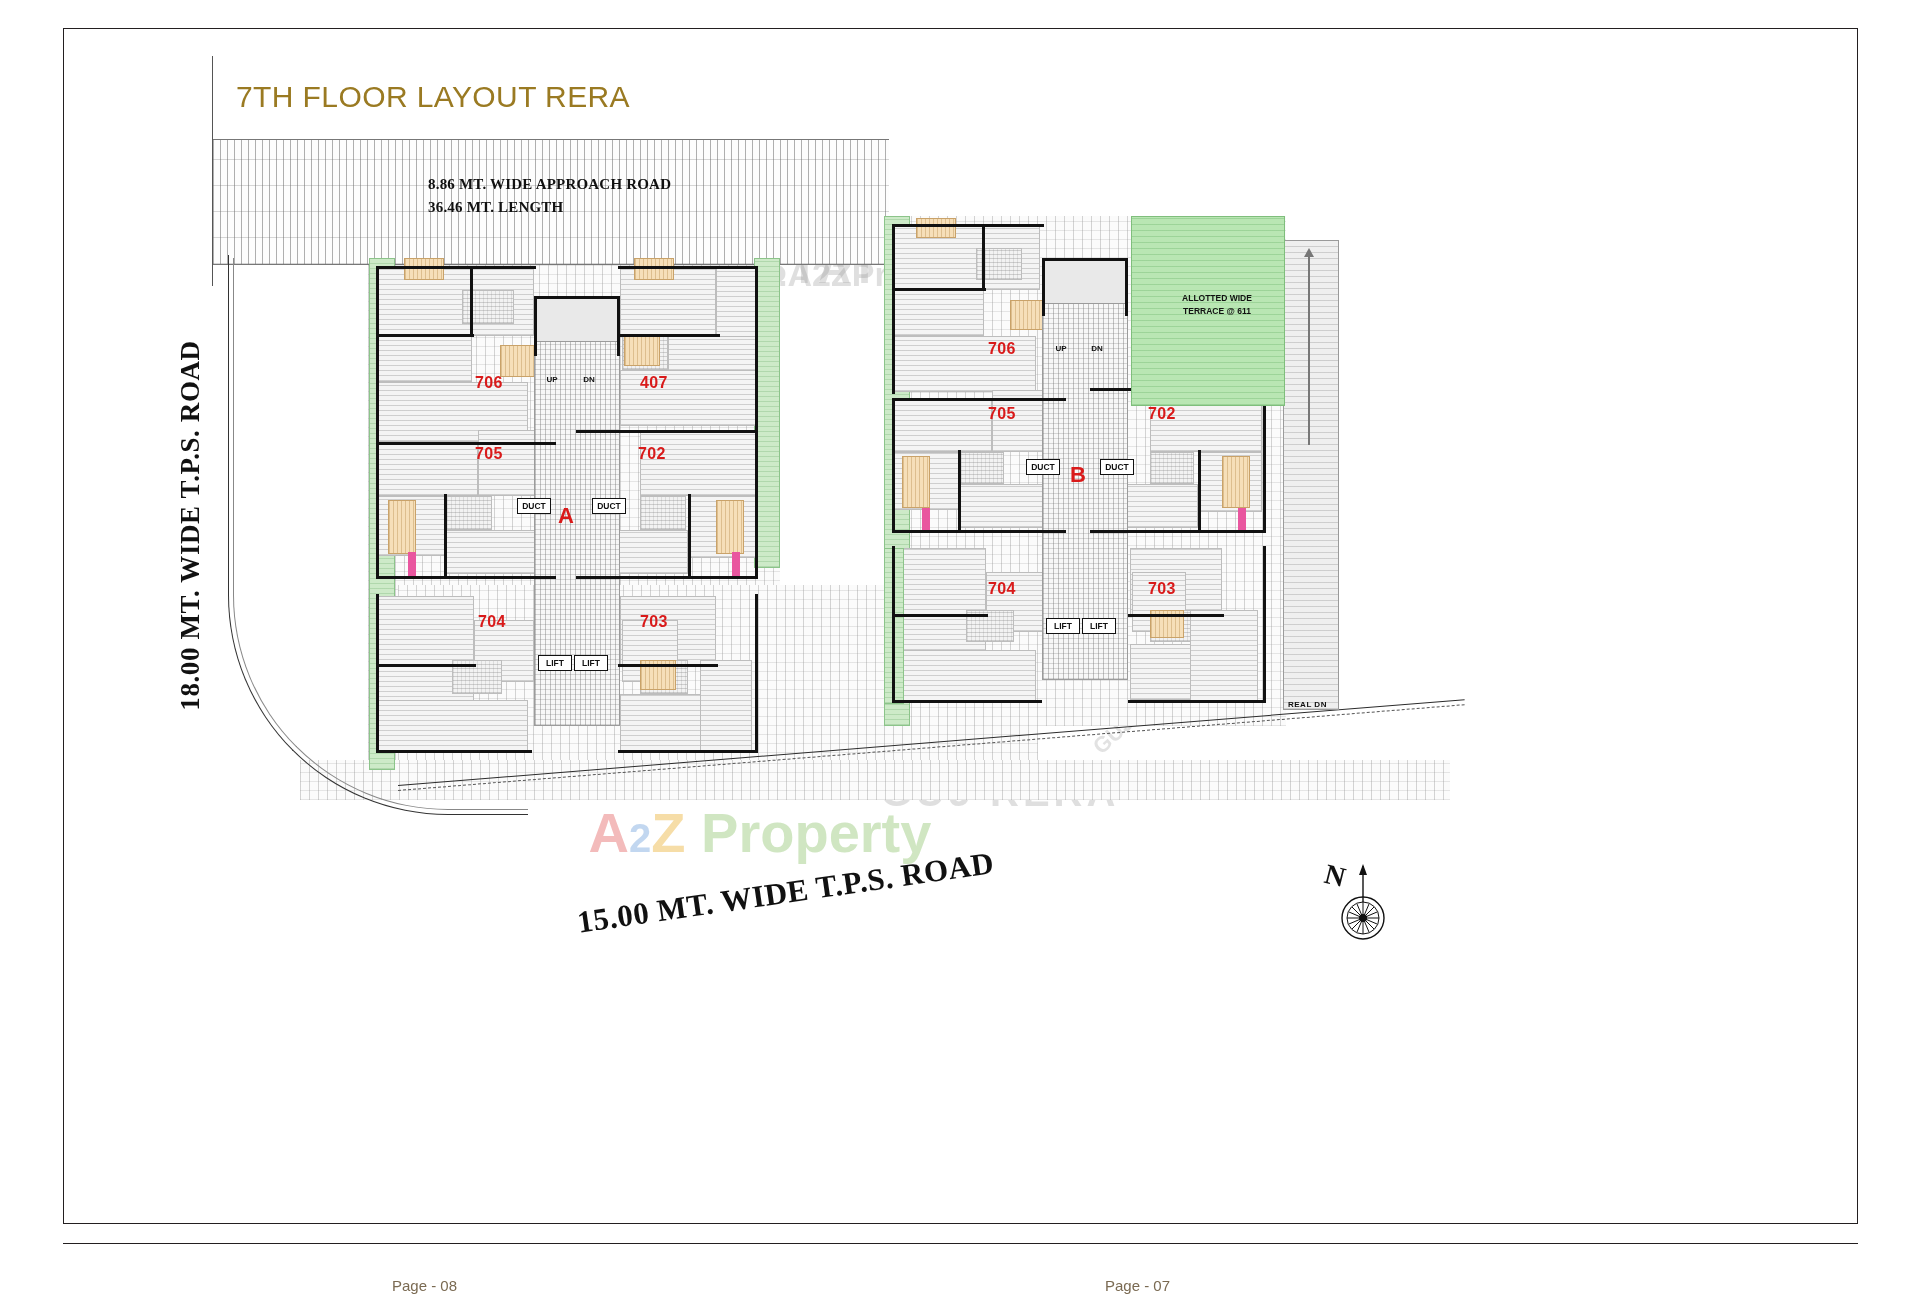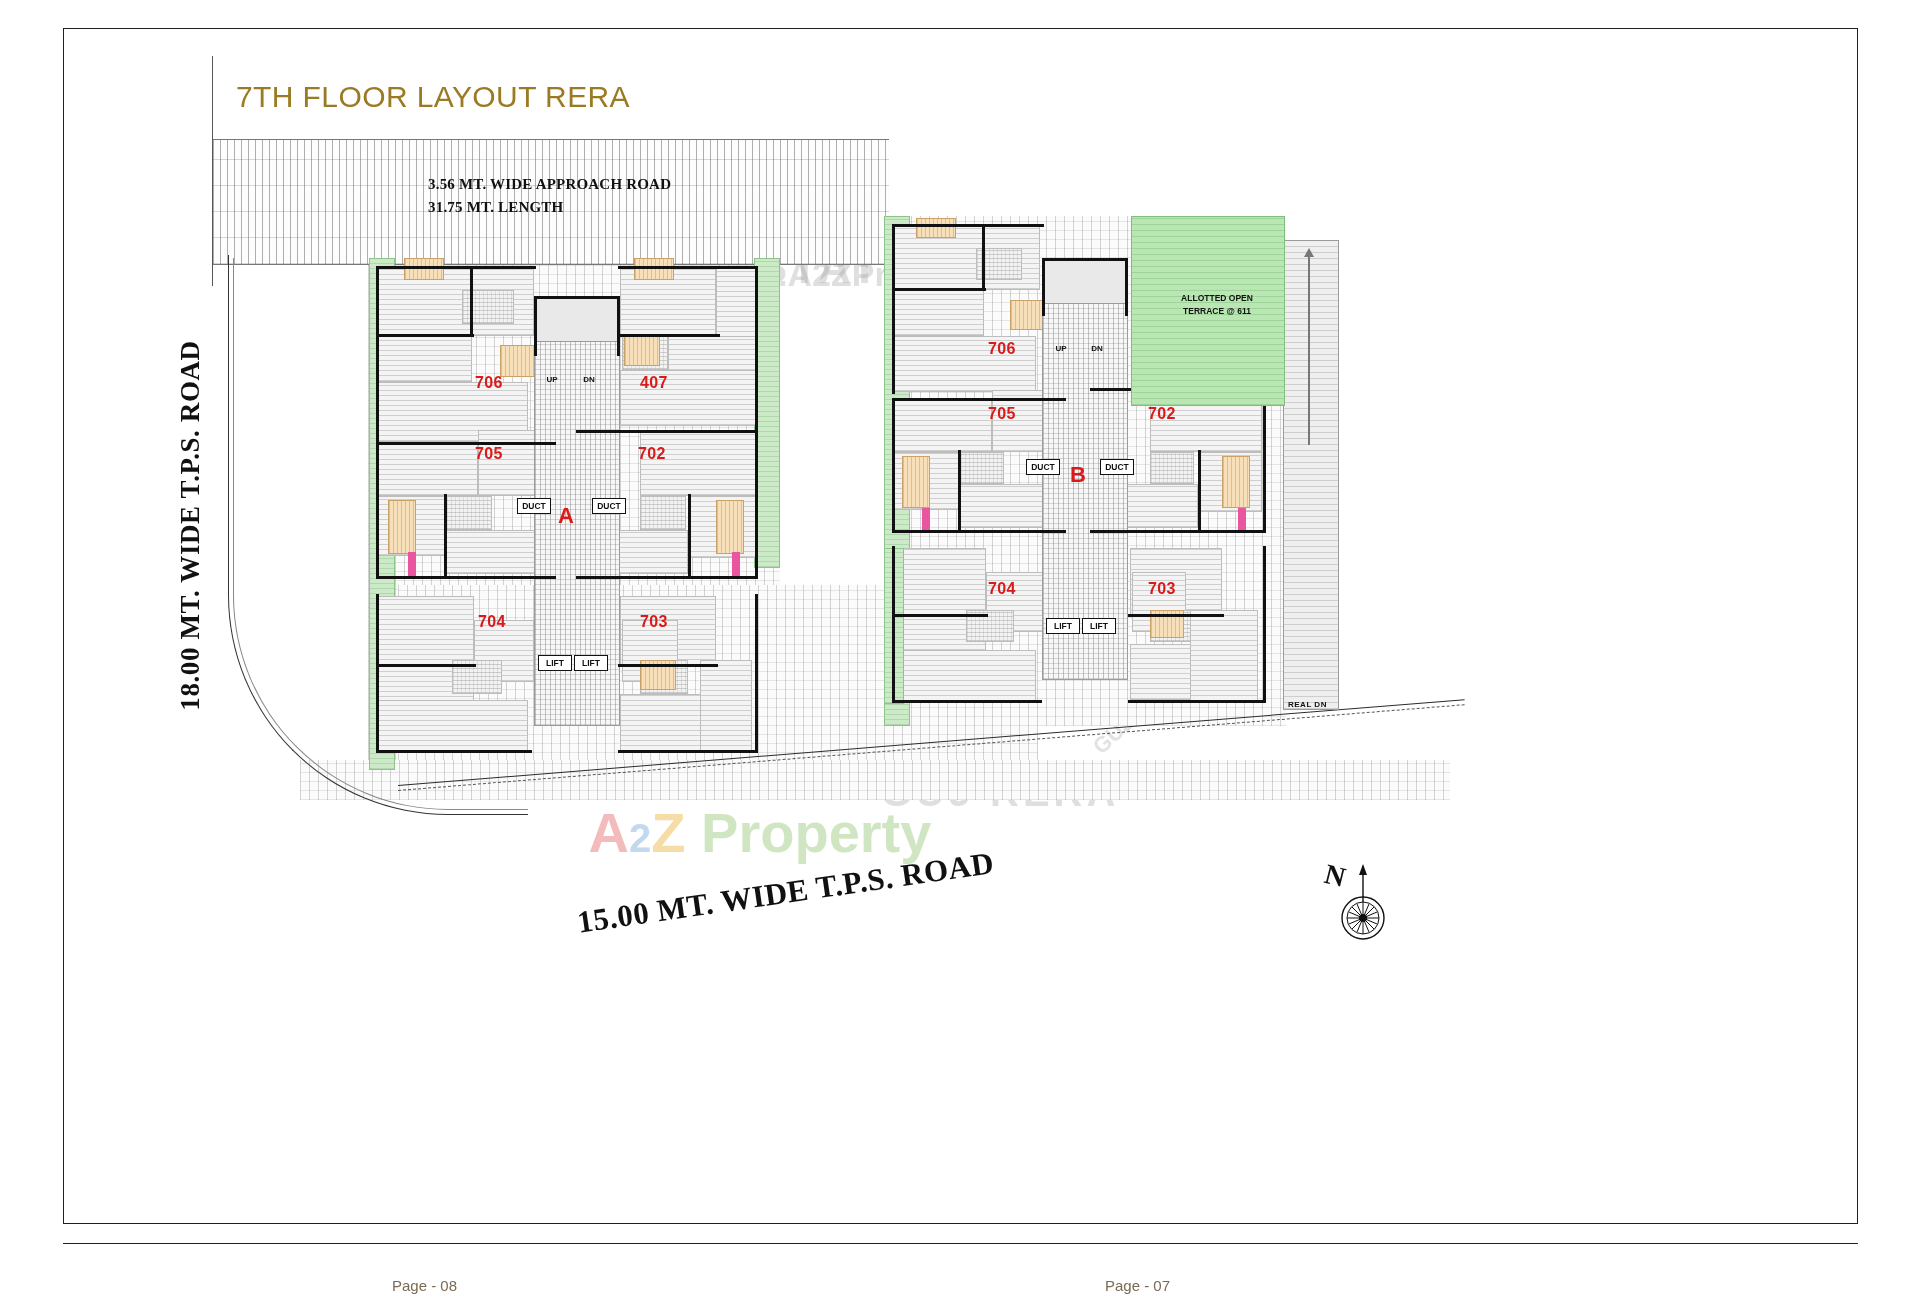--- a/index.html
+++ b/index.html
@@ -283,22 +283,22 @@
 <div class="wm" id="wm-a2z">
   <span class="a">A</span><span class="two">2</span><span class="z">Z</span>
   <span class="prop">Property</span>
 </div>
 
 <div id="title">7TH FLOOR LAYOUT RERA</div>
 
 <div class="siteline" id="plot-left-edge"></div>
 <div id="approach-road"></div>
 <div id="approach-label">
-  <div>3.56 MT. WIDE APPROACH ROAD</div>
-  <div>31.75 MT. LENGTH</div>
+  <div>8.86 MT. WIDE APPROACH ROAD</div>
+  <div>36.46 MT. LENGTH</div>
 </div>
 
 <div id="site-curve"></div>
 <div id="site-curve2"></div>
 <div id="bound-bottom"></div>
 <div id="bound-bottom2"></div>
 
 <div id="left-road-label">18.00  MT. WIDE T.P.S. ROAD</div>
 <div id="bottom-road-label">15.00  MT. WIDE T.P.S. ROAD</div>
 
@@ -472,21 +472,21 @@
   <div class="tinylabel" style="left:1086px; top:345px; width:22px;">DN</div>
   <div class="boxlabel" style="left:1026px; top:459px; width:34px; height:16px; line-height:13px;">DUCT</div>
   <div class="boxlabel" style="left:1100px; top:459px; width:34px; height:16px; line-height:13px;">DUCT</div>
   <div class="boxlabel" style="left:1046px; top:618px; width:34px; height:16px; line-height:13px;">LIFT</div>
   <div class="boxlabel" style="left:1082px; top:618px; width:34px; height:16px; line-height:13px;">LIFT</div>
   <div class="blockletter" style="left:1070px; top:462px;">B</div>
 </div>
 
 <div id="terrace"></div>
 <div id="terrace-label">
-  <div>ALLOTTED OPEN</div>
+  <div>ALLOTTED WIDE</div>
   <div>TERRACE @ 611</div>
 </div>
 <div id="ramp"></div>
 <div id="ramp-arrow"></div>
 <div id="ramp-label">REAL DN</div>
 
 <div id="compass-n">N</div>
 <svg id="compass" width="70" height="80" viewBox="0 0 70 80">
   <line x1="33" y1="4" x2="33" y2="40" stroke="#111" stroke-width="1.4"></line>
   <polygon points="33,2 29,13 37,13" fill="#111"></polygon>

